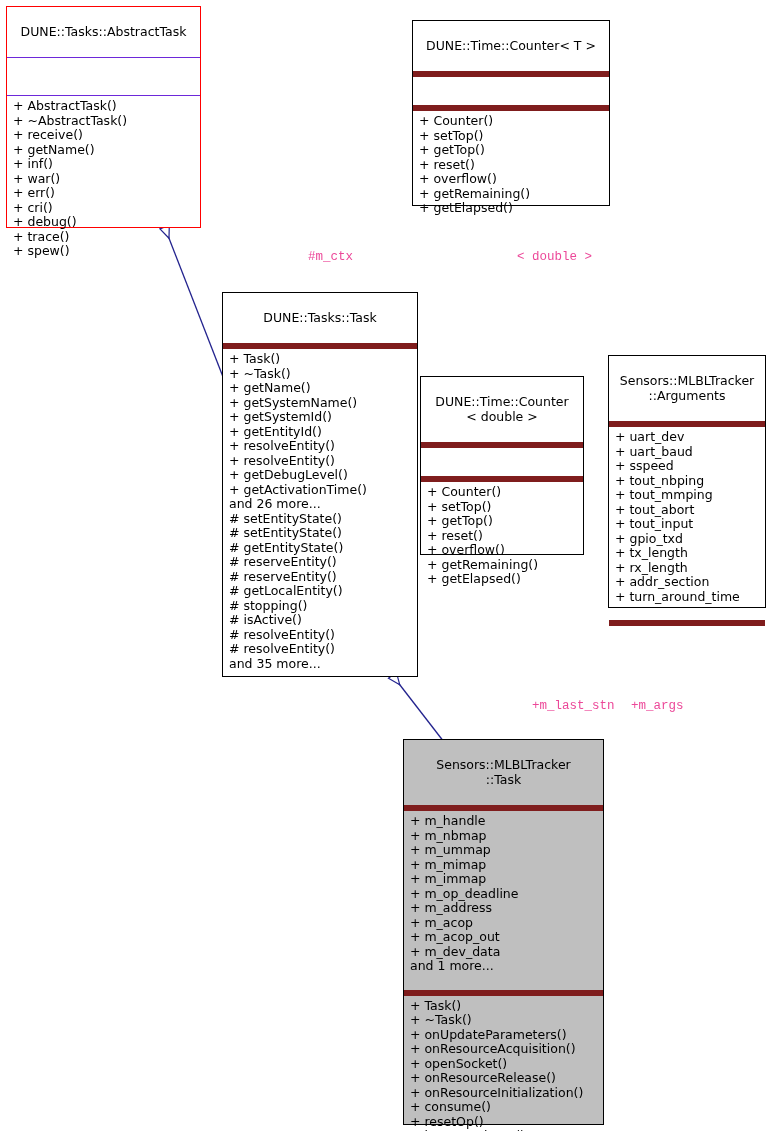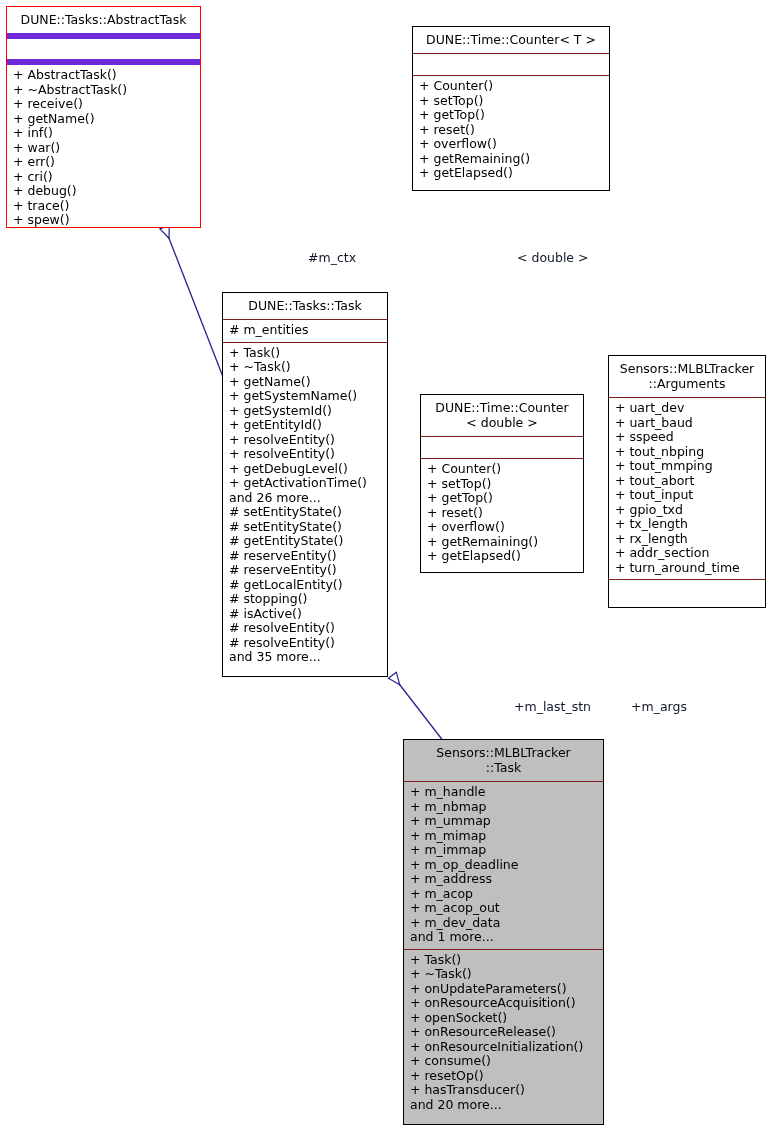--- a/index.html
+++ b/index.html
@@ -23,23 +23,24 @@
     background: #ffffff;
     border: 1px solid #000000;
     z-index: 5;
   }
   .uml-box.red { border-color: #ff0000; }
   .uml-box.filled { background: #bfbfbf; }
 
   .compartment {
     box-sizing: border-box;
     padding: 3px 6px 4px 6px;
-  }
-  .compartment.sep-black { border-top: 1px solid #7f1d1d; }
-  .compartment.sep-red   { border-top: 6px solid #6d28d9; }
+    margin-top: 12px;
+  }
+  .compartment.sep-black { border-top: 6px solid #7f1d1d; }
+  .compartment.sep-red   { border-top: 1px solid #6d28d9; }
 
   .cls-title {
     text-align: center;
     font-size: 12.5px;
     color: #000000;
     line-height: 15px;
     padding-top: 5px;
     padding-bottom: 6px;
   }
   .cls-title .line2 { display: block; }
@@ -60,23 +61,24 @@
     left: 0;
     top: 0;
     width: 772px;
     height: 1131px;
     z-index: 1;
     pointer-events: none;
   }
   .edge-label {
     position: absolute;
     font-size: 12.5px;
-    color: #0f172a;
+    color: #ec4899;
     white-space: nowrap;
     z-index: 6;
+    font-family: Liberation Mono, monospace;
   }
 </style>
 </head>
 <body>
 
 <div id="canvas">
 
   <svg class="edges" viewBox="0 0 772 1131" xmlns="http://www.w3.org/2000/svg">
     <defs>
       <marker id="inh-arrow" markerWidth="14" markerHeight="14" refX="12" refY="6" orient="auto" markerUnits="userSpaceOnUse">
@@ -118,21 +120,21 @@
     <g>
       <line x1="645" y1="608" x2="589" y2="723" stroke="#4d4d4d" stroke-width="1.1"></line>
       <polygon points="589,723 596,729 592,739 585,733" fill="#ffffff" stroke="#4d4d4d" stroke-width="1.1"></polygon>
     </g>
   </t></svg>
 
   <div class="edge-label" style="left:308px; top:250px;">#m_ctx</div>
 
   <div class="edge-label" style="left:517px; top:250px;">&lt; double &gt;</div>
 
-  <div class="edge-label" style="left:514px; top:699px;">+m_last_stn</div>
+  <div class="edge-label" style="left:532px; top:699px;">+m_last_stn</div>
 
   <div class="edge-label" style="left:631px; top:699px;">+m_args</div>
 
   <div class="uml-box red" style="left:6px; top:6px; width:195px; height:222px;">
     <div class="compartment cls-title">DUNE::Tasks::AbstractTask</div>
     <div class="compartment sep-red empty-compartment"></div>
     <div class="compartment sep-red member-list">
         <span class="row">+ AbstractTask()</span>
         <span class="row">+ ~AbstractTask()</span>
         <span class="row">+ receive()</span>
@@ -141,39 +143,36 @@
         <span class="row">+ war()</span>
         <span class="row">+ err()</span>
         <span class="row">+ cri()</span>
         <span class="row">+ debug()</span>
         <span class="row">+ trace()</span>
         <span class="row">+ spew()</span>
       </div>
   </div>
 
 
-  <div class="uml-box" style="left:412px; top:26px; width:198px; height:165px;">
+  <div class="uml-box" style="left:412px; top:20px; width:198px; height:186px;">
     <div class="compartment cls-title">DUNE::Time::Counter&lt; T &gt;</div>
     <div class="compartment sep-black empty-compartment-sm"></div>
     <div class="compartment sep-black member-list">
         <span class="row">+ Counter()</span>
         <span class="row">+ setTop()</span>
         <span class="row">+ getTop()</span>
         <span class="row">+ reset()</span>
         <span class="row">+ overflow()</span>
         <span class="row">+ getRemaining()</span>
         <span class="row">+ getElapsed()</span>
       </div>
   </div>
 
-  <div class="uml-box" style="left:222px; top:292px; width:166px; height:385px;">
+  <div class="uml-box" style="left:222px; top:292px; width:196px; height:385px;">
     <div class="compartment cls-title">DUNE::Tasks::Task</div>
-    <div class="compartment sep-black member-list">
-        <span class="row"># m_entities</span>
-      </div>
     <div class="compartment sep-black member-list">
         <span class="row">+ Task()</span>
         <span class="row">+ ~Task()</span>
         <span class="row">+ getName()</span>
         <span class="row">+ getSystemName()</span>
         <span class="row">+ getSystemId()</span>
         <span class="row">+ getEntityId()</span>
         <span class="row">+ resolveEntity()</span>
         <span class="row">+ resolveEntity()</span>
         <span class="row">+ getDebugLevel()</span>
@@ -186,21 +185,21 @@
         <span class="row"># reserveEntity()</span>
         <span class="row"># getLocalEntity()</span>
         <span class="row"># stopping()</span>
         <span class="row"># isActive()</span>
         <span class="row"># resolveEntity()</span>
         <span class="row"># resolveEntity()</span>
         <span class="row">and 35 more...</span>
       </div>
   </div>
 
-  <div class="uml-box" style="left:420px; top:394px; width:164px; height:179px;">
+  <div class="uml-box" style="left:420px; top:376px; width:164px; height:179px;">
     <div class="compartment cls-title">
       <span>DUNE::Time::Counter</span>
       <span class="line2">&lt; double &gt;</span>
     </div>
     <div class="compartment sep-black empty-compartment-sm"></div>
     <div class="compartment sep-black member-list">
         <span class="row">+ Counter()</span>
         <span class="row">+ setTop()</span>
         <span class="row">+ getTop()</span>
         <span class="row">+ reset()</span>

